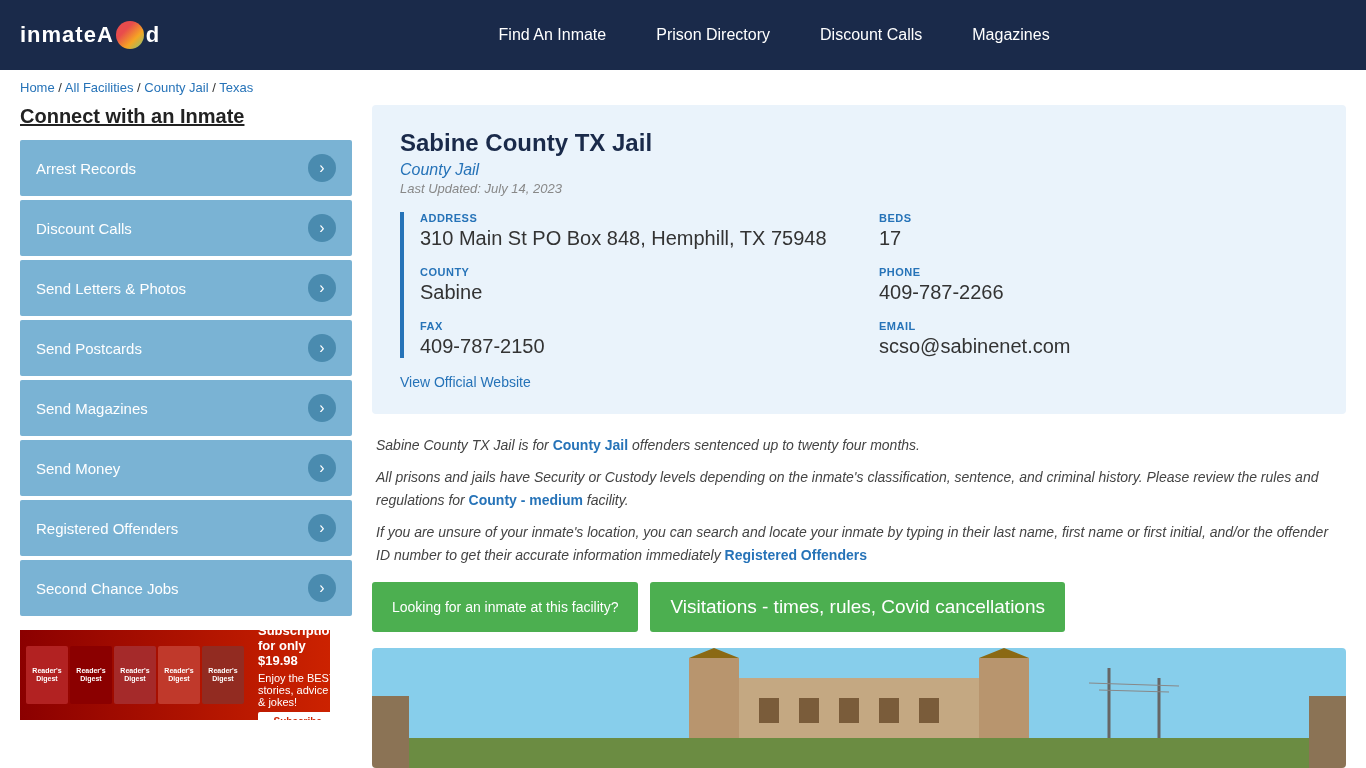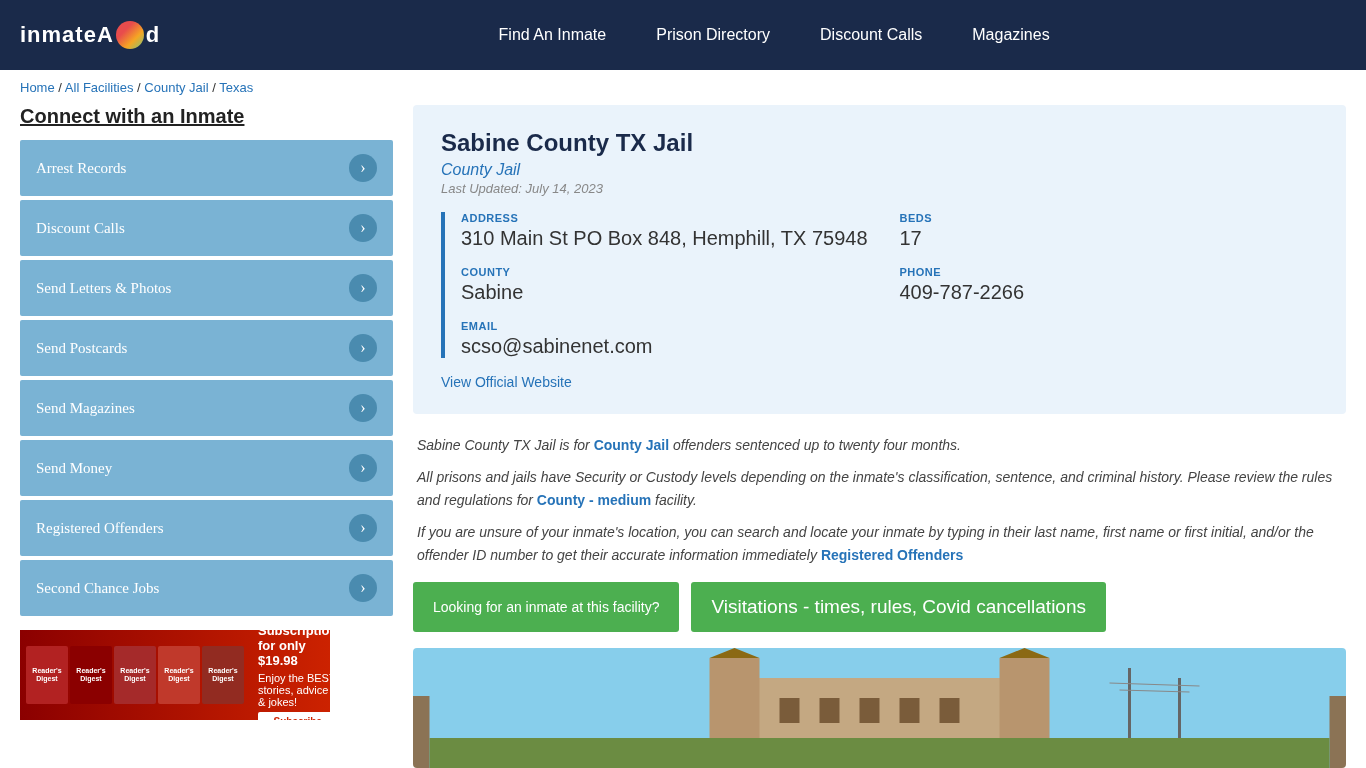--- a/index.html
+++ b/index.html
@@ -95,21 +95,21 @@
     
     .main-container {
       display: flex;
       padding: 0 20px 20px 20px;
       gap: 20px;
       max-width: 1366px;
     }
 
     
     .sidebar {
-      width: 373px;
+      width: 332px;
       flex-shrink: 0;
     }
     .sidebar-title {
       font-size: 20px;
       font-weight: bold;
       text-decoration: underline;
       margin-bottom: 12px;
       color: #222;
     }
     .sidebar-menu {
@@ -121,21 +121,20 @@
       background: #7ab3d4;
       color: #fff;
       display: flex;
       align-items: center;
       justify-content: space-between;
       padding: 14px 16px;
       cursor: pointer;
       font-size: 15px;
       font-weight: 500;
       border-radius: 2px;
-      font-family: Liberation Serif, serif;
     }
     .sidebar-arrow {
       background: #4a8baf;
       border-radius: 50%;
       width: 28px;
       height: 28px;
       display: flex;
       align-items: center;
       justify-content: center;
       font-size: 16px;
@@ -410,20 +409,24 @@
         </div>
         <div class="info-group">
           <div class="info-label">COUNTY</div>
           <div class="info-value">Sabine</div>
         </div>
         <div class="info-group">
           <div class="info-label">PHONE</div>
           <div class="info-value">409-787-2266</div>
         </div>
         <div class="info-group">
+          <div class="info-label">FAX</div>
+          <div class="info-value">409-787-2150</div>
+        </div>
+        <div class="info-group">
           <div class="info-label">EMAIL</div>
           <div class="info-value">scso@sabinenet.com</div>
         </div>
       </div>
 
       <a href="#" class="info-link">View Official Website</a>
     </div>
 
     <div class="description-section">
       <p>

